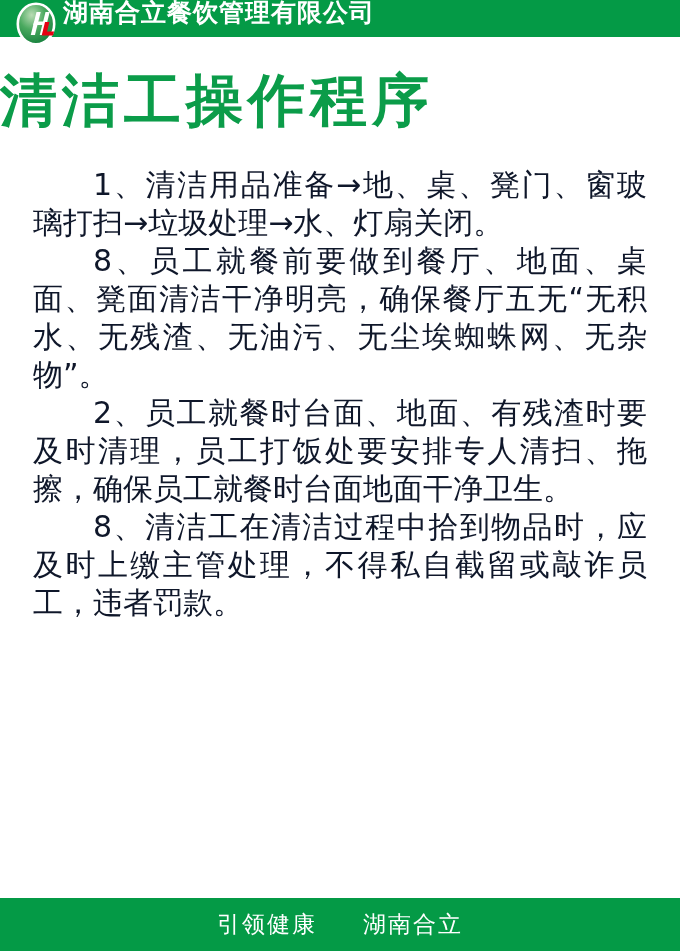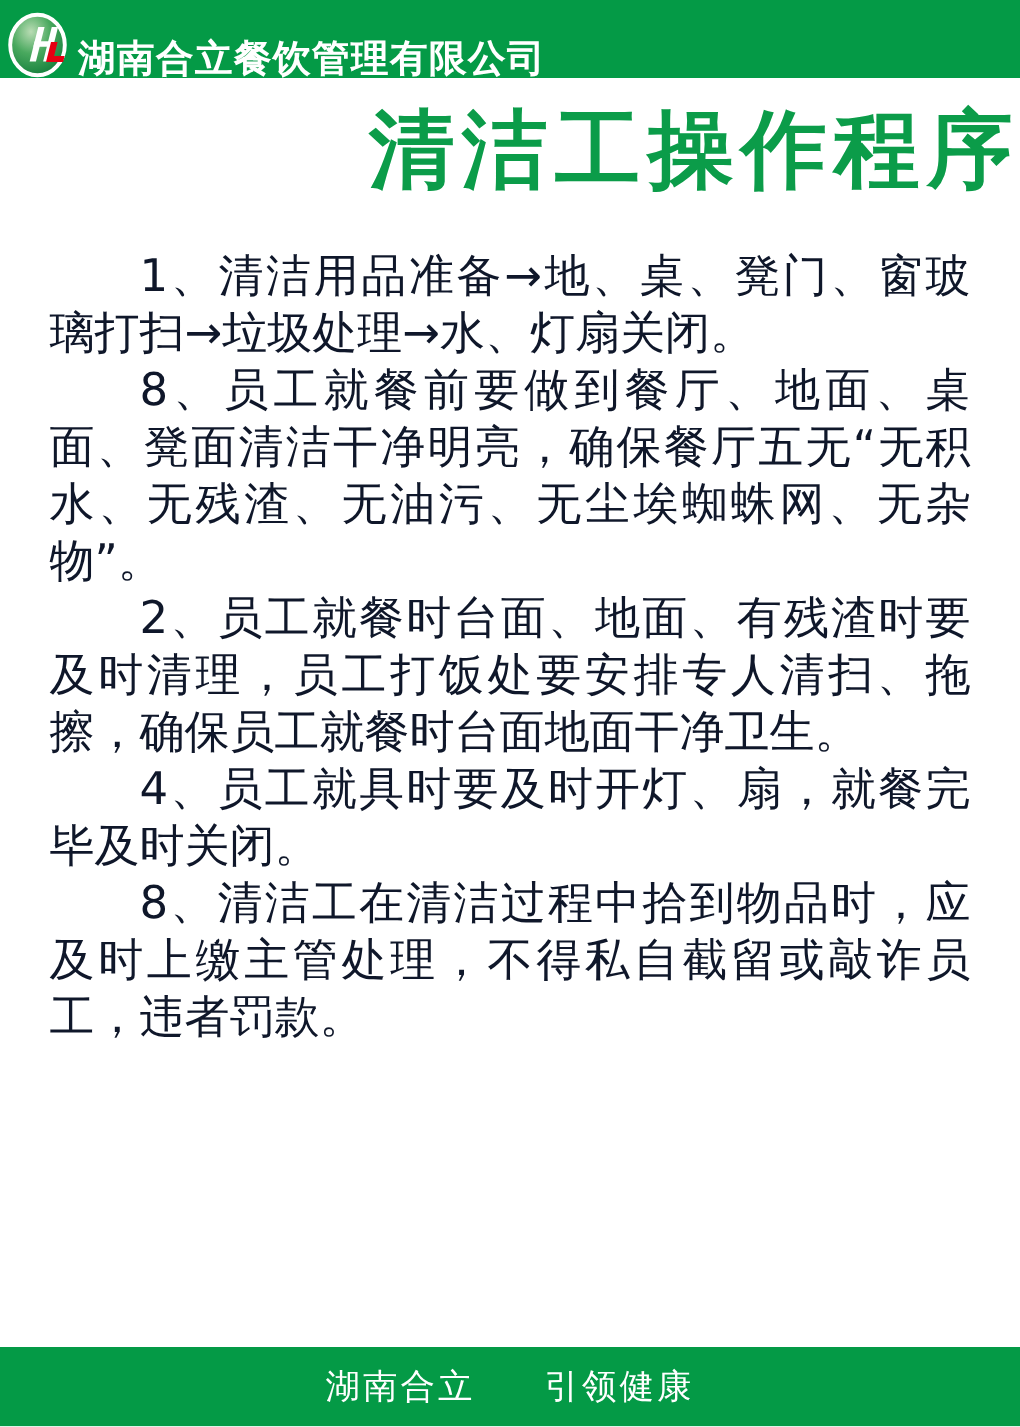--- a/index.html
+++ b/index.html
@@ -6,39 +6,39 @@
   .page{
     position:relative;
     width:680px;height:951px;
     background:#ffffff;
     overflow:hidden;
     font-family:"DejaVu Sans","Liberation Sans",sans-serif;
   }
   
   .topbar{
     position:absolute;top:0;left:0;right:0;
-    height:52px;
+    height:37px;
     background:#049a46;
-    display:flex;align-items:flex-end;
-    padding-left:5px;box-sizing:border-box;
+    display:flex;align-items:flex-start;
+    padding-left:16px;box-sizing:border-box;
   }
   .logo{width:40px;height:44px;flex:0 0 auto;margin-top:2px;}
   .names{margin-left:7px;color:#ffffff;}
   .company-cn{
     font-size:25px;font-weight:bold;line-height:1.05;
     letter-spacing:1px;white-space:nowrap;
   }
   .company-en{
     font-size:10.5px;line-height:1;letter-spacing:0.4px;
     padding-left:20px;margin-top:2px;white-space:nowrap;
   }
   
   .title{
     margin:17px 0 0 0;
-    text-align:right;
+    text-align:left;
     font-size:57px;line-height:62px;
     font-weight:bold;
     color:#0b9c49;
     letter-spacing:5px;
     position:absolute;top:52px;left:0;right:0;
   }
   
   .body{
     position:absolute;top:166px;left:0;right:0;
     padding:0 33px;
@@ -87,22 +87,21 @@
       <div class="company-cn">湖南合立餐饮管理有限公司</div>
     </div>
   </header>
 
   <h1 class="title">清洁工操作程序</h1>
 
   <main class="body">
     <p>1、清洁用品准备→地、桌、凳门、窗玻璃打扫→垃圾处理→水、灯扇关闭。</p>
     <p>8、员工就餐前要做到餐厅、地面、桌面、凳面清洁干净明亮，确保餐厅五无“无积水、无残渣、无油污、无尘埃蜘蛛网、无杂物”。</p>
     <p>2、员工就餐时台面、地面、有残渣时要及时清理，员工打饭处要安排专人清扫、拖擦，确保员工就餐时台面地面干净卫生。</p>
-    <p>4、员工就具时要及时开灯、扇，就餐完毕及时关闭。</p>
     <p>8、清洁工在清洁过程中拾到物品时，应及时上缴主管处理，不得私自截留或敲诈员工，违者罚款。</p>
   </main>
 
   <footer class="bottombar">
+    <span>引领健康</span>
     <span>湖南合立</span>
-    <span>引领健康</span>
   </footer>
 
 </div>
 
 </body></html>

